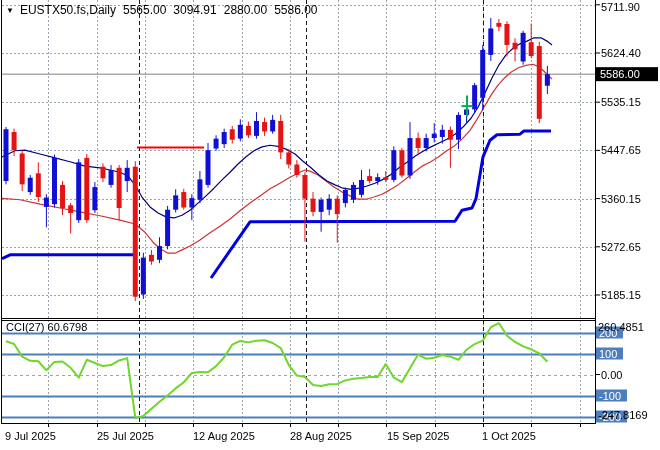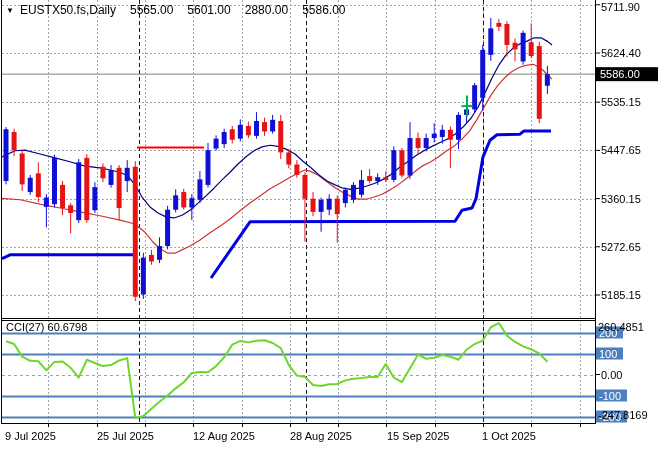--- a/index.html
+++ b/index.html
@@ -1,21 +1,21 @@
 <!DOCTYPE html>
 <html><head>
 <meta charset="utf-8">
 <style>
   html,body{margin:0;padding:0;background:#fff;}
   #app{position:relative;width:660px;height:450px;background:#fff;overflow:hidden;
        font-family:"Liberation Sans","DejaVu Sans",sans-serif;}
   #chart-canvas{position:absolute;left:0;top:0;}
   .hdr{position:absolute;left:6px;top:3px;font-size:12px;color:#000;white-space:pre;}
   .hdr .arrow{font-size:8px;vertical-align:1px;margin-right:6px;color:#000;}
-  .hdr .num{margin-left:14px;}
+  .hdr .num{margin-left:7px;}
   .ind-hdr{position:absolute;left:6px;top:321px;font-size:11px;color:#000;white-space:pre;text-align:center;}
 </style>
 </head>
 <body>
 
 <div id="app">
   <svg id="chart-canvas" width="660" height="450">
       <defs>
         <clipPath id="clipP">
           <rect x="2" y="0" width="593" height="318"></rect>
@@ -415,16 +415,16 @@
         <line x1="580.5" y1="424" x2="580.5" y2="427" stroke="#000000" stroke-width="1"></line>
         <text x="5" y="440" font-size="11px" fill="#000" font-family="&quot;Liberation Sans&quot;,&quot;DejaVu Sans&quot;,sans-serif">9 Jul 2025</text>
         <text x="97" y="440" font-size="11px" fill="#000" font-family="&quot;Liberation Sans&quot;,&quot;DejaVu Sans&quot;,sans-serif">25 Jul 2025</text>
         <text x="193" y="440" font-size="11px" fill="#000" font-family="&quot;Liberation Sans&quot;,&quot;DejaVu Sans&quot;,sans-serif">12 Aug 2025</text>
         <text x="290" y="440" font-size="11px" fill="#000" font-family="&quot;Liberation Sans&quot;,&quot;DejaVu Sans&quot;,sans-serif">28 Aug 2025</text>
         <text x="387" y="440" font-size="11px" fill="#000" font-family="&quot;Liberation Sans&quot;,&quot;DejaVu Sans&quot;,sans-serif">15 Sep 2025</text>
         <text x="482" y="440" font-size="11px" fill="#000" font-family="&quot;Liberation Sans&quot;,&quot;DejaVu Sans&quot;,sans-serif">1 Oct 2025</text>
       </g>
     </svg>
 
-  <div class="hdr"><span class="arrow">▼</span><span>EUSTX50.fs,Daily</span><span class="num">5565.00</span><span class="num">5601.00</span><span class="num">2880.00</span><span class="num">5586.00</span></div>
+  <div class="hdr"><span class="arrow">▼</span><span>EUSTX50.fs,Daily</span><span class="num">5565.00</span><span class="num">3094.91</span><span class="num">2880.00</span><span class="num">5586.00</span></div>
 
   <div class="ind-hdr"><span>CCI(27)</span><span> </span><span>60.6798</span></div>
 </div>
 
 </body></html>

